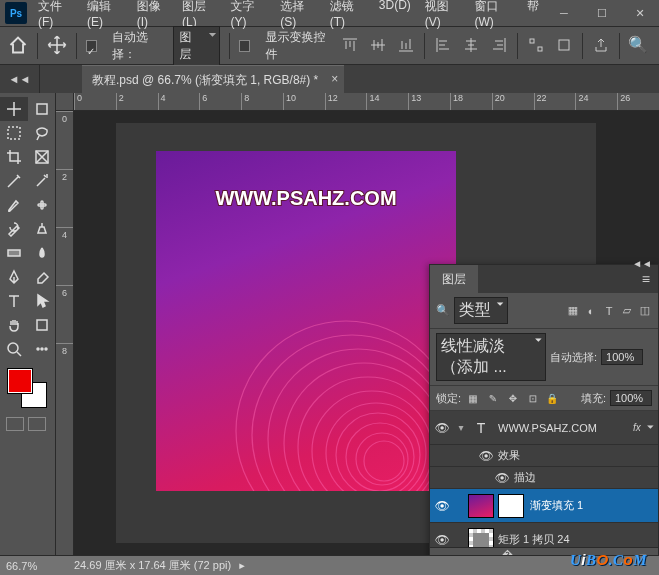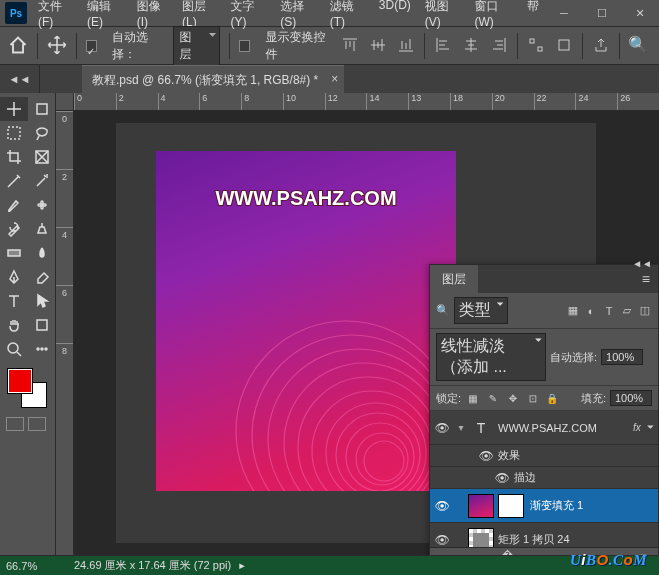--- a/index.html
+++ b/index.html
@@ -88,21 +88,21 @@
 .layer .txt-icon { width: 26px; height: 24px; color: #ddd; display: flex; align-items: center; justify-content: center; font-size: 14px; margin-right: 4px; }
 .layer .name { flex: 1; }
 .layer .fx { color: #ccc; font-size: 10px; font-style: italic; margin-right: 6px; }
 .layer.sub { padding-left: 44px; height: 22px; }
 .layer.sub2 { padding-left: 60px; height: 22px; }
 
 .panel-footer { position: absolute; bottom: 0; left: 0; right: 0; height: 26px; background: #535353; display: flex; align-items: center; justify-content: flex-end; gap: 4px; padding: 0 6px; border-top: 1px solid #2a2a2a; }
 .panel-footer div { width: 18px; height: 16px; color: #ccc; font-size: 11px; display: flex; align-items: center; justify-content: center; }
 
 
-.statusbar { position: absolute; bottom: 0; left: 0; right: 0; height: 20px; background: #14532d; border-top: 1px solid #2a2a2a; display: flex; align-items: center; font-size: 11px; color: #ddd; padding: 0 6px; gap: 8px; }
+.statusbar { position: absolute; bottom: 0; left: 0; right: 0; height: 20px; background: #737373; border-top: 1px solid #2a2a2a; display: flex; align-items: center; font-size: 11px; color: #ddd; padding: 0 6px; gap: 8px; }
 .statusbar .zoom { width: 60px; }
 
 
 .watermark { position: absolute; right: 12px; bottom: 6px; font-family: Georgia, serif; font-size: 15px; font-style: italic; font-weight: bold; color: #3aa0ff; text-shadow: 1px 1px 0 #002244; letter-spacing: 0.5px; pointer-events: none; }
 .watermark .i { color: #fff; }
 .watermark .o { color: #ff6600; }
 </style>
 </head>
 <body>
 

